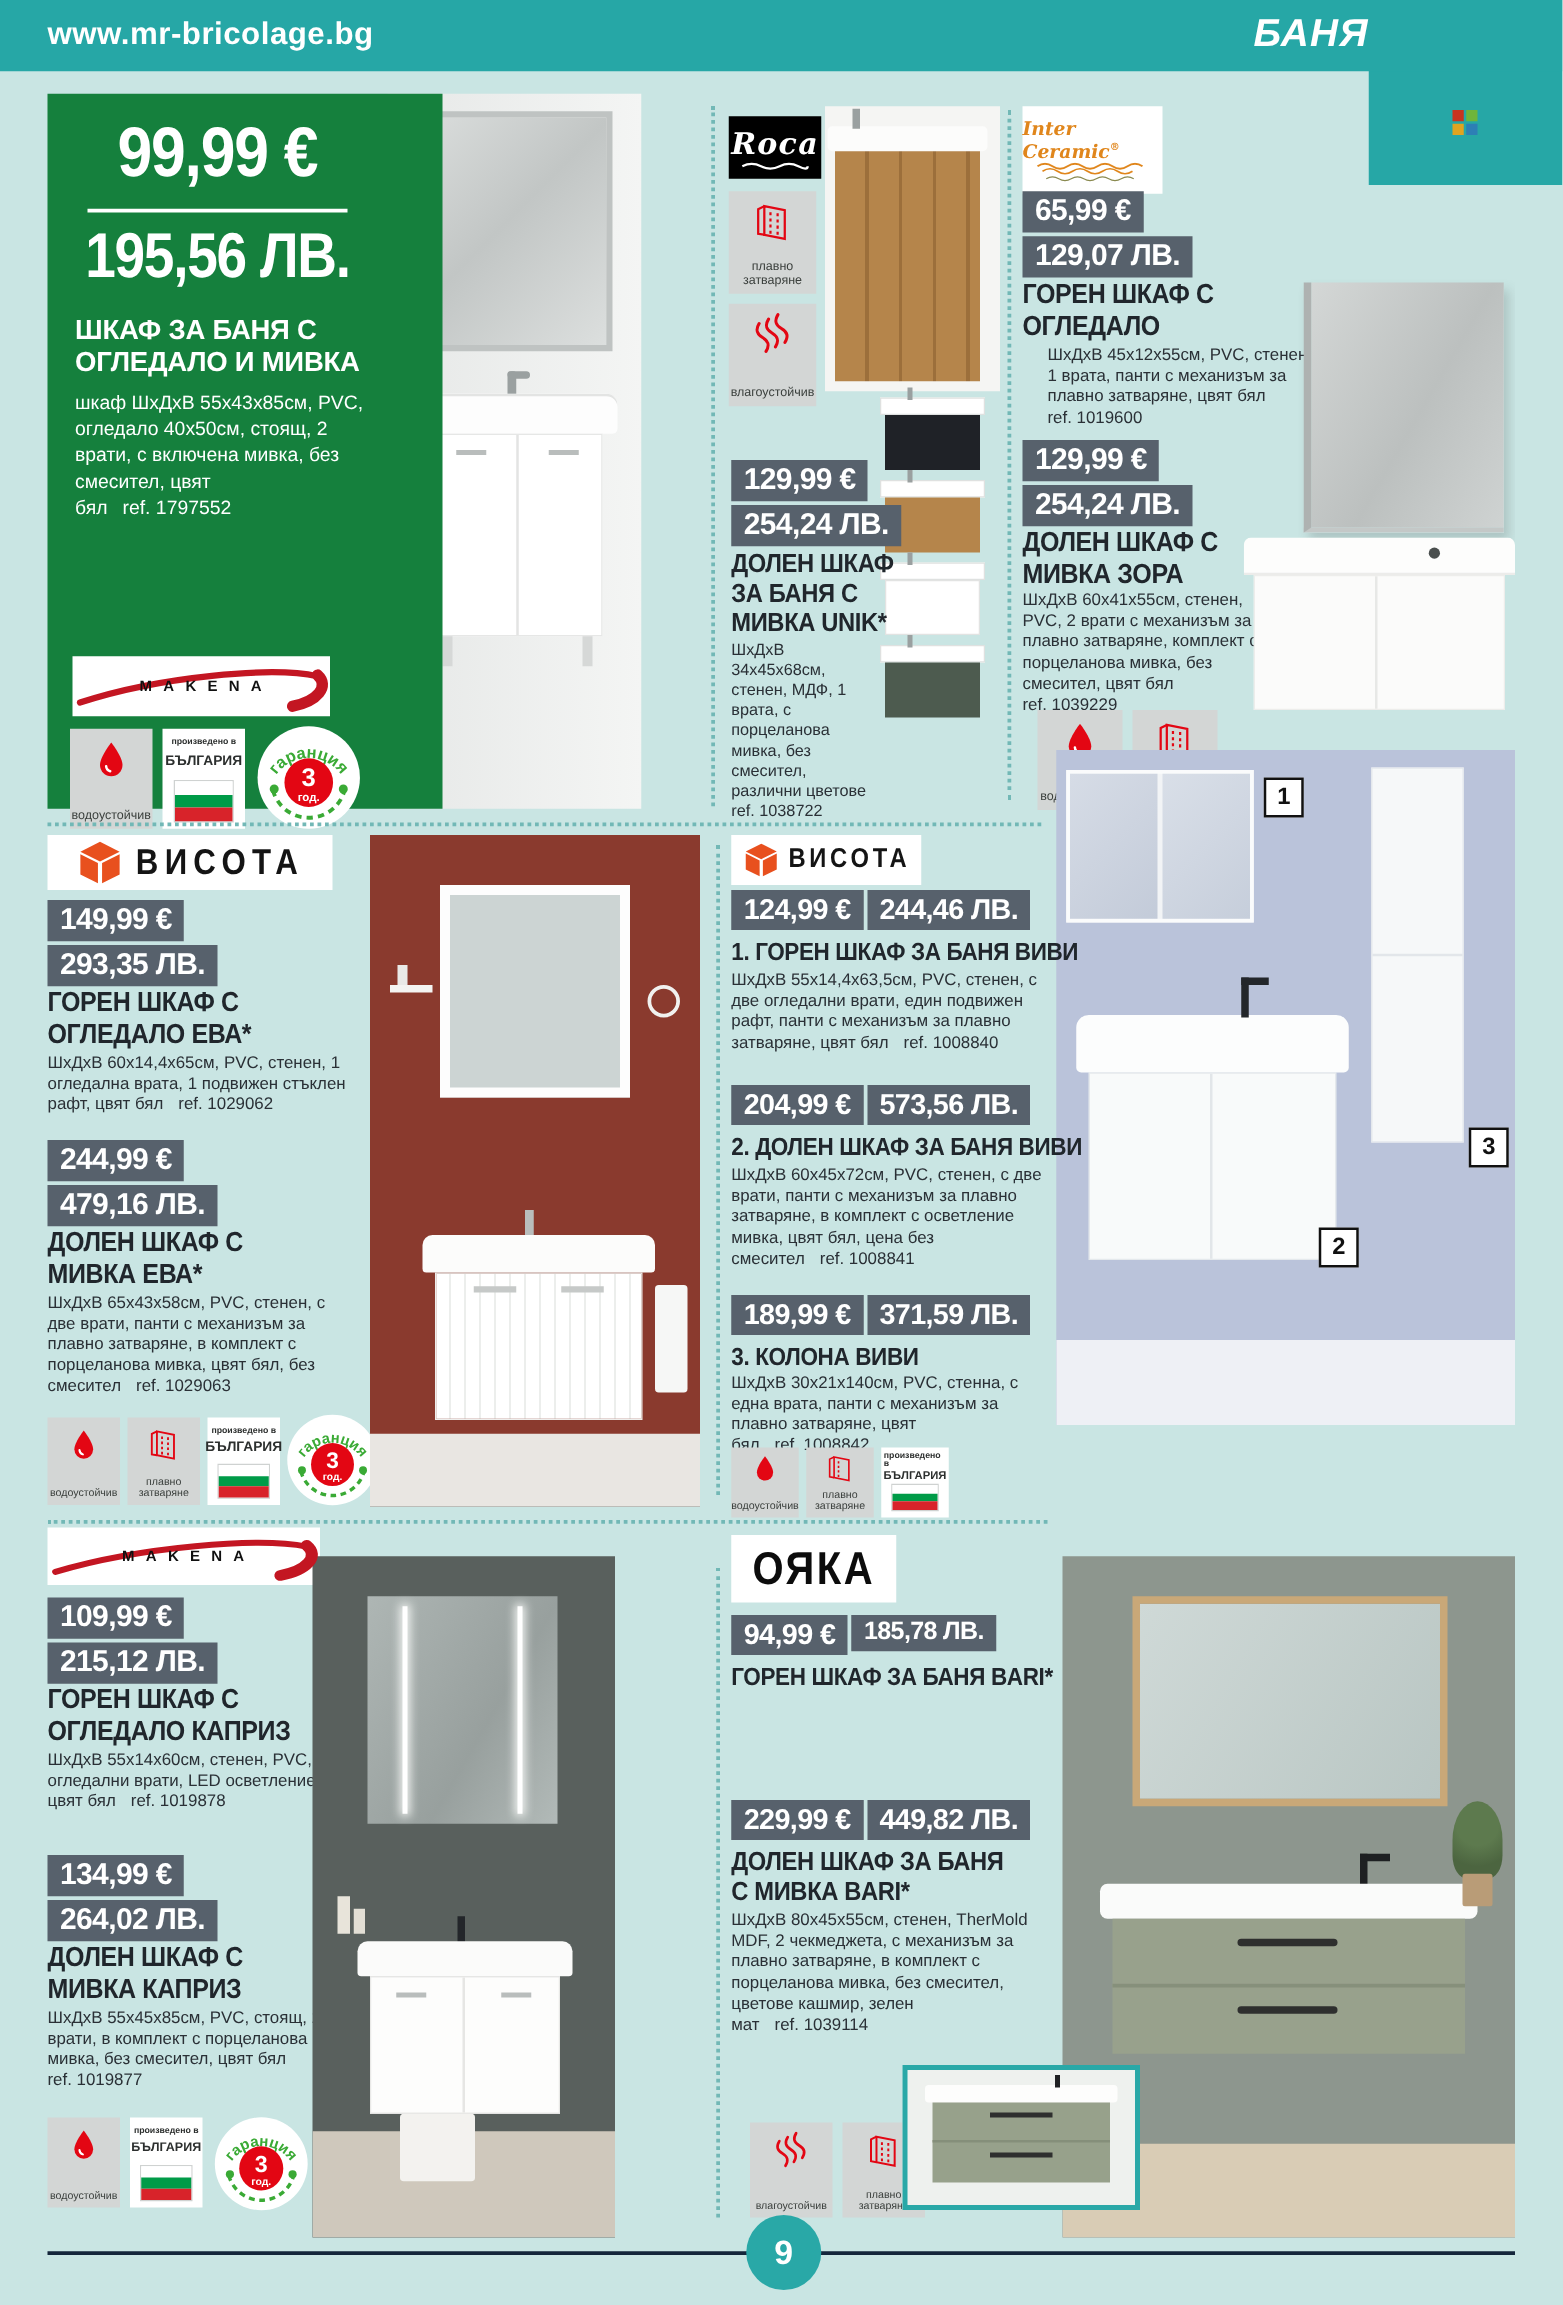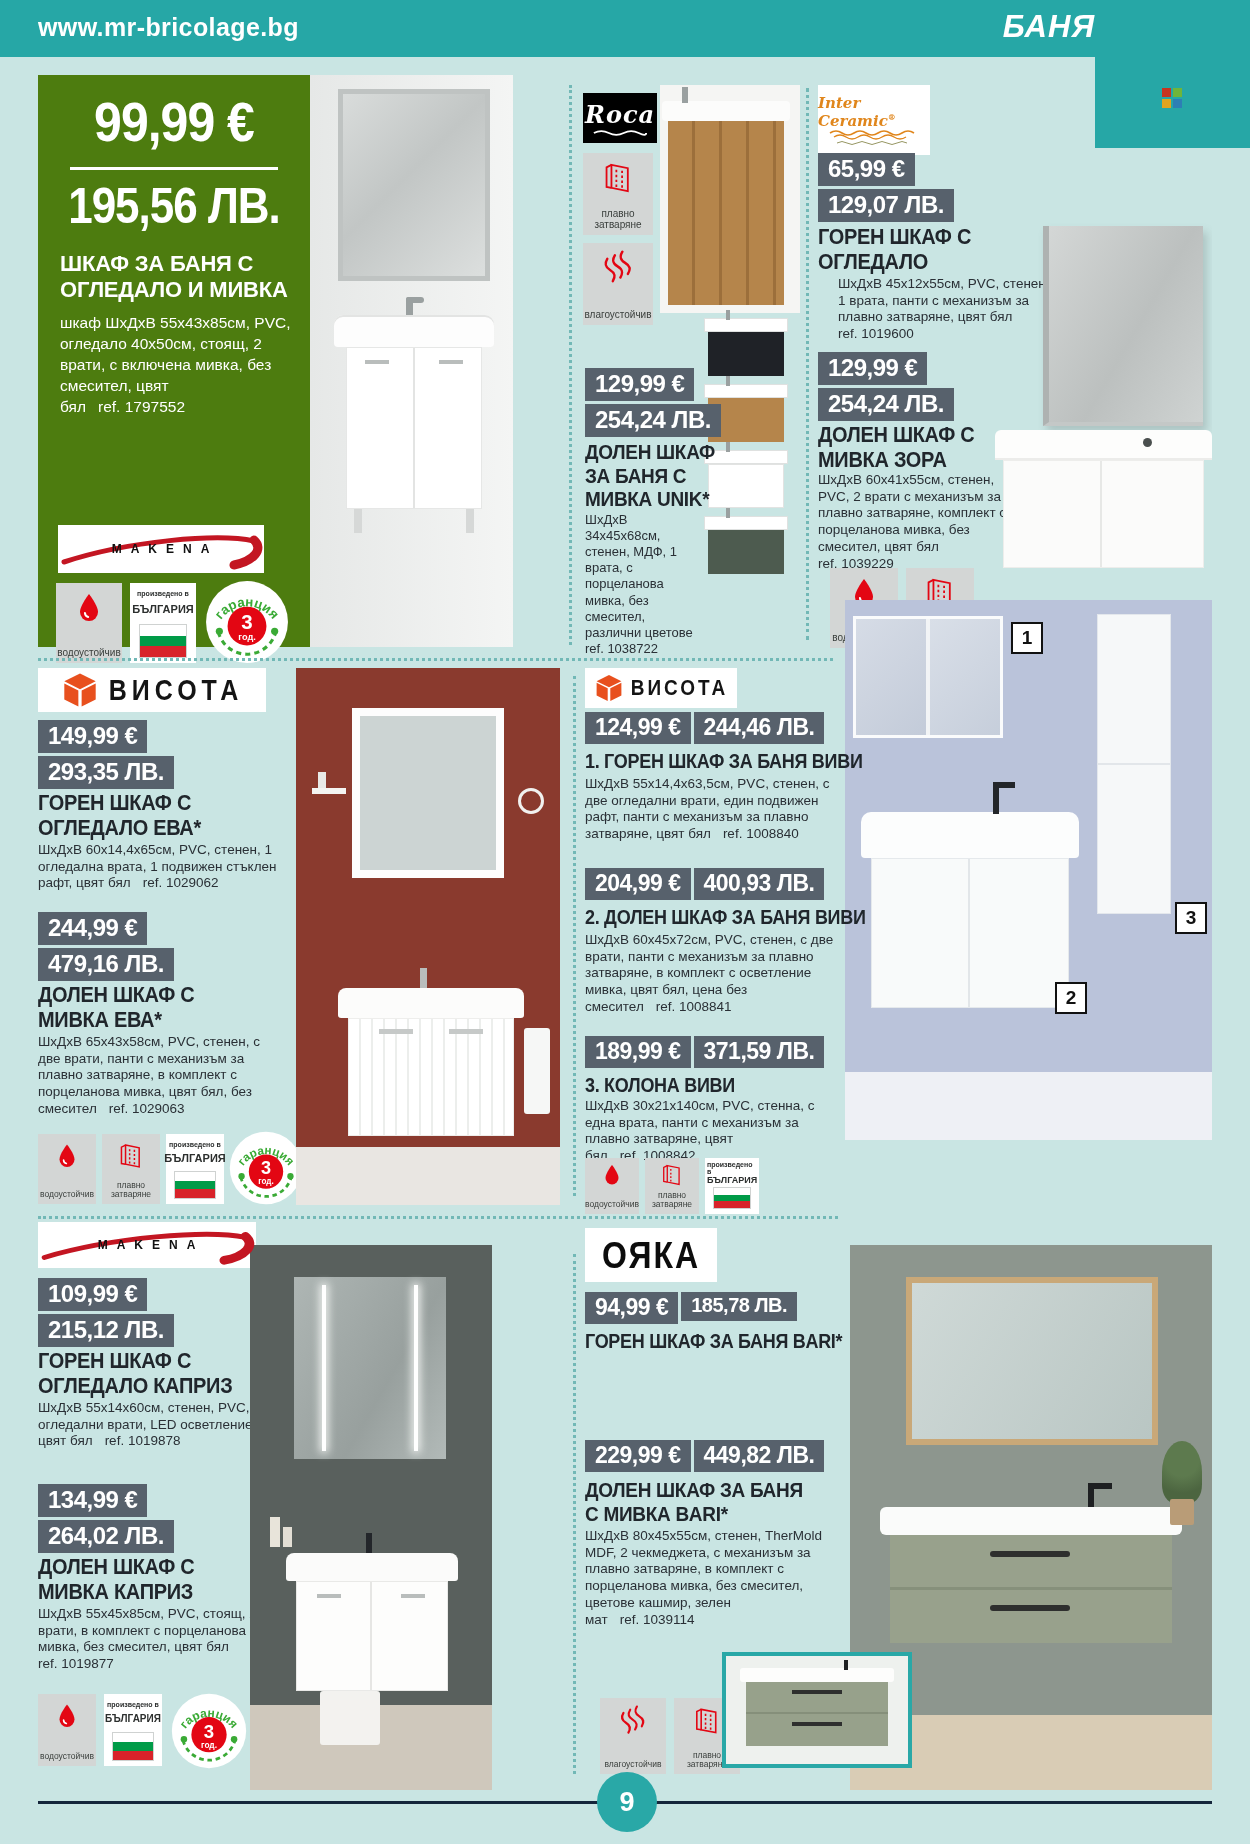--- a/index.html
+++ b/index.html
@@ -8,21 +8,21 @@
 
   
   .topbar{position:absolute;left:0;top:0;width:1250px;height:57px;background:#26a7a6;}
   .corner{position:absolute;left:1095px;top:0;width:155px;height:148px;background:#26a7a6;}
   .url{position:absolute;left:38px;top:13px;color:#fff;font-weight:bold;font-size:25px;letter-spacing:.4px;}
   .banya{position:absolute;left:935px;top:9px;width:160px;color:#fff;font-weight:bold;font-style:italic;font-size:31px;text-align:right;letter-spacing:1px;}
   .minilogo{position:absolute;left:1162px;top:88px;width:20px;height:20px;display:grid;grid-template-columns:9px 9px;grid-gap:2px;}
   .minilogo i{width:9px;height:9px;display:block;}
 
   
-  .tealcard{position:absolute;left:38px;top:75px;width:272px;height:572px;background:#4d7c0f;}
+  .tealcard{position:absolute;left:38px;top:75px;width:272px;height:572px;background:#15803d;padding-left:44px;}
   .bigeur{position:absolute;left:0;top:14px;width:272px;text-align:center;color:#fff;font-weight:bold;font-size:50px;letter-spacing:-1px;transform:scaleY(1.12);transform-origin:center top;}
   .bigrule{position:absolute;left:32px;top:92px;width:208px;height:3px;background:#fff;}
   .bigbgn{position:absolute;left:0;top:102px;width:272px;text-align:center;color:#fff;font-weight:bold;font-size:44px;letter-spacing:-1px;transform:scaleY(1.15);transform-origin:center top;}
   .heroTitle{position:absolute;left:22px;top:176px;width:235px;color:#fff;font-weight:bold;font-size:22px;line-height:1.18;letter-spacing:-0.2px;}
   .heroDesc{position:absolute;left:22px;top:238px;width:235px;color:#fff;font-size:15.5px;line-height:1.35;}
 
   
   .pb{display:inline-block;background:#57616c;color:#fff;font-weight:bold;padding:3px 10px 5px;line-height:1.05;letter-spacing:-0.5px;white-space:nowrap;}
   .pb24{font-size:24px;}
   .ppair{display:flex;gap:3px;align-items:flex-start;}
@@ -402,21 +402,21 @@
   <div class="abs ppair" style="left:585px;top:712px;">
     <span class="pb" style="font-size:23px;">124,99 €</span>
     <span class="pb" style="font-size:23px;">244,46 ЛВ.</span>
   </div>
   <div class="ptitle t18" style="left:585px;top:750px;width:260px;white-space:nowrap;">1. ГОРЕН ШКАФ ЗА БАНЯ ВИВИ</div>
   <div class="pdesc d135" style="left:585px;top:776px;width:252px;">
     <span>ШхДхВ 55х14,4х63,5см, PVC, стенен, с две огледални врати, един подвижен рафт, панти с механизъм за плавно затваряне, цвят бял</span><span class="ref">ref. 1008840</span>
   </div>
   <div class="abs ppair" style="left:585px;top:868px;">
     <span class="pb" style="font-size:23px;">204,99 €</span>
-    <span class="pb" style="font-size:23px;">400,93 ЛВ.</span>
+    <span class="pb" style="font-size:23px;">573,56 ЛВ.</span>
   </div>
   <div class="ptitle t18" style="left:585px;top:906px;width:260px;white-space:nowrap;">2. ДОЛЕН ШКАФ ЗА БАНЯ ВИВИ</div>
   <div class="pdesc d135" style="left:585px;top:932px;width:252px;">
     <span>ШхДхВ 60х45х72см, PVC, стенен, с две врати, панти с механизъм за плавно затваряне, в комплект с осветление мивка, цвят бял, цена без смесител</span><span class="ref">ref. 1008841</span>
   </div>
   <div class="abs ppair" style="left:585px;top:1036px;">
     <span class="pb" style="font-size:23px;">189,99 €</span>
     <span class="pb" style="font-size:23px;">371,59 ЛВ.</span>
   </div>
   <div class="ptitle t18" style="left:585px;top:1074px;width:260px;white-space:nowrap;">3. КОЛОНА ВИВИ</div>

